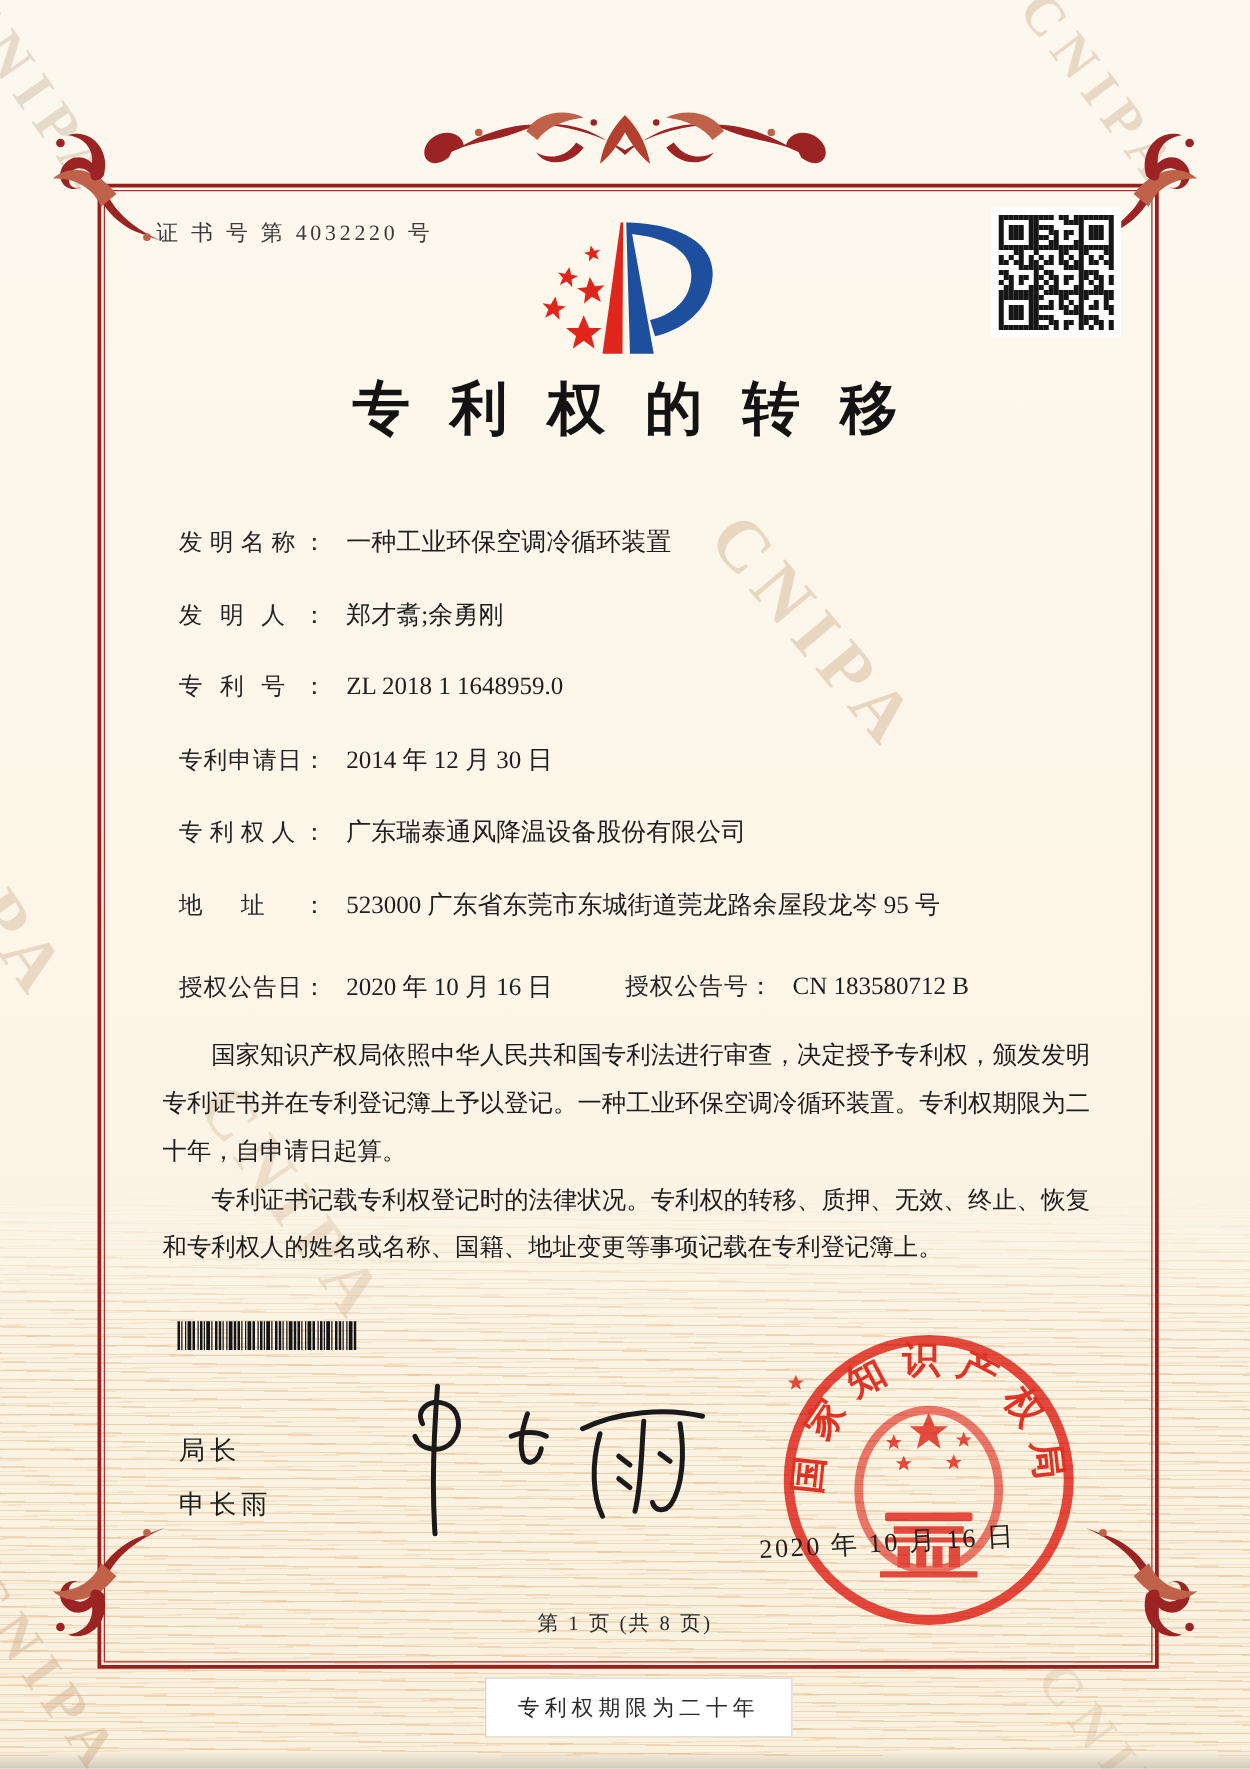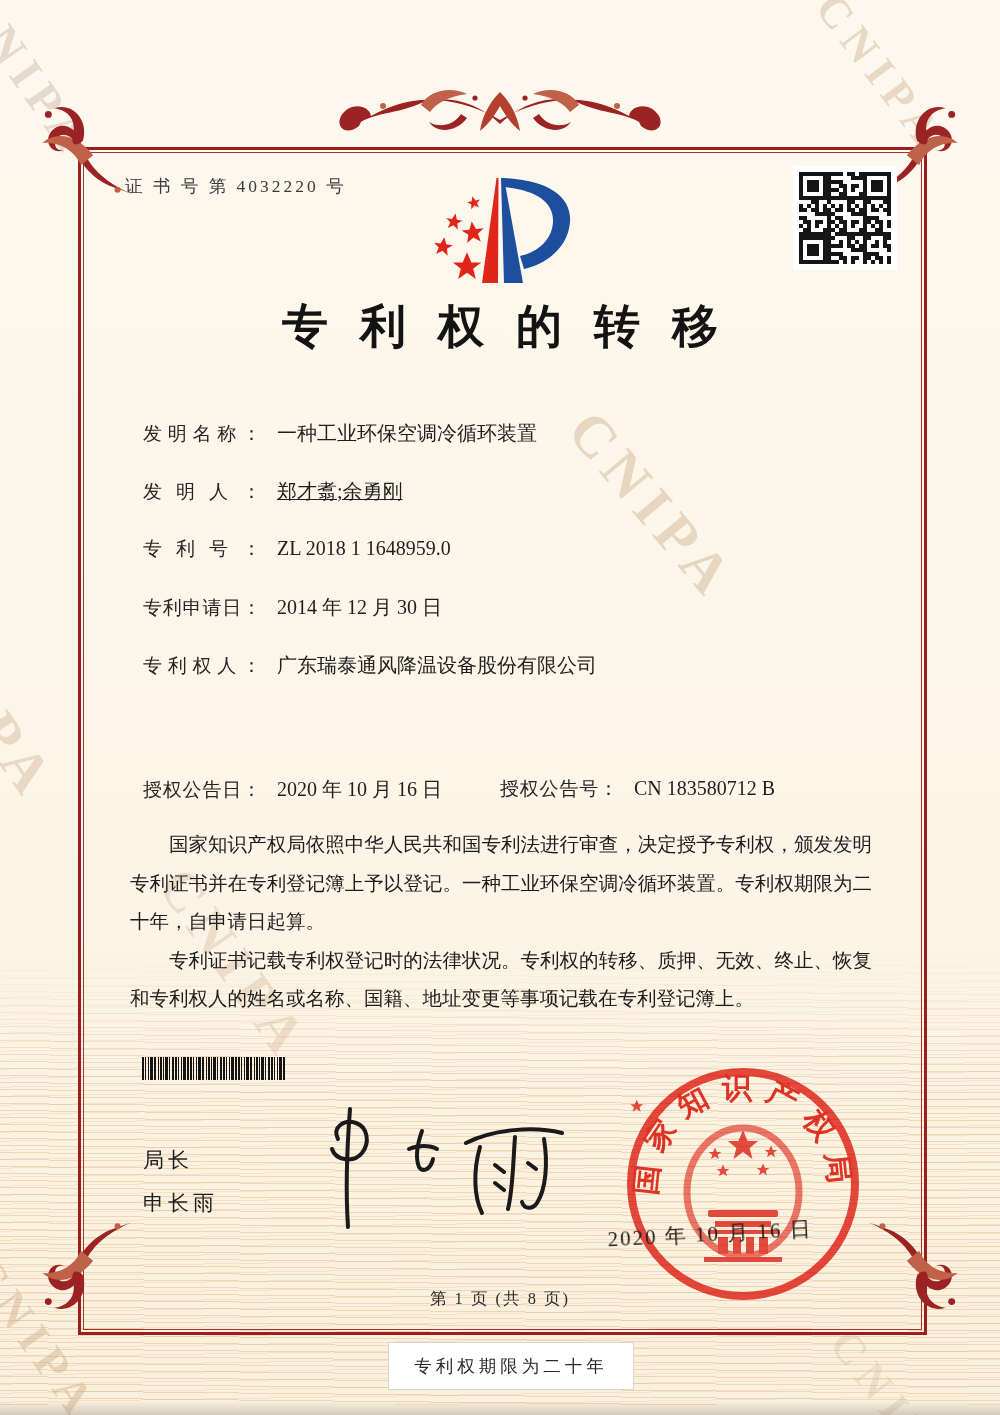--- a/index.html
+++ b/index.html
@@ -44,21 +44,21 @@
       grid-auto-rows:4px;padding:6px;background:#fff;z-index:5;}
   .qr i{display:block;}
   .qr i.on{background:#161616;}
   .title{position:absolute;left:0;right:0;top:296px;text-align:center;font-size:46px;font-weight:bold;
     letter-spacing:32px;padding-left:32px;color:#131313;z-index:5;}
   
   .row{position:absolute;white-space:nowrap;z-index:5;}
   .lab{display:inline-block;width:118px;font-size:19px;color:#242424;
        text-align:justify;text-align-last:justify;-moz-text-align-last:justify;}
   .val{font-size:20px;margin-left:16px;color:#1e1e1e;}
-  .r1{left:143px;top:420px;} .r2{left:143px;top:478px;text-decoration:underline;} .r3{left:143px;top:536px;}
+  .r1{left:143px;top:420px;} .r2{left:143px;top:478px;} .r3{left:143px;top:536px;}
   .r4{left:143px;top:594px;} .r5{left:143px;top:652px;} .r6{left:143px;top:710px;}
   .r7a{left:143px;top:776px;} .r7b{left:500px;top:776px;}
   
   .body-text{position:absolute;left:130px;top:826px;width:742px;z-index:5;}
   .body-text p{margin:0;font-size:19.5px;line-height:38.5px;text-indent:2em;text-align:justify;color:#1c1c1c;}
   
   .barcode{position:absolute;left:142px;top:1057px;height:23px;display:flex;align-items:stretch;z-index:5;}
   .barcode span{display:inline-block;background:#141414;}
   .signer-title{position:absolute;left:143px;top:1146px;font-size:21px;letter-spacing:4px;z-index:6;color:#1d1d1d;}
   .signer-name{position:absolute;left:143px;top:1189px;font-size:21px;letter-spacing:4px;z-index:6;color:#1d1d1d;}
@@ -688,20 +688,23 @@
     <span class="lab">发明人：</span><span class="val">郑才翥;余勇刚</span>
   </div>
   <div class="row r3">
     <span class="lab">专利号：</span><span class="val">ZL 2018 1 1648959.0</span>
   </div>
   <div class="row r4">
     <span class="lab">专利申请日：</span><span class="val">2014 年 12 月 30 日</span>
   </div>
   <div class="row r5">
     <span class="lab">专利权人：</span><span class="val">广东瑞泰通风降温设备股份有限公司</span>
+  </div>
+  <div class="row r6">
+    <span class="lab">地址：</span><span class="val">523000 广东省东莞市东城街道莞龙路余屋段龙岑 95 号</span>
   </div>
   <div class="row r7a">
     <span class="lab">授权公告日：</span><span class="val">2020 年 10 月 16 日</span>
   </div>
   <div class="row r7b">
     <span class="lab">授权公告号：</span><span class="val">CN 183580712 B</span>
   </div>
 
   <div class="body-text">
     <p>国家知识产权局依照中华人民共和国专利法进行审查，决定授予专利权，颁发发明专利证书并在专利登记簿上予以登记。一种工业环保空调冷循环装置。专利权期限为二十年，自申请日起算。</p>

